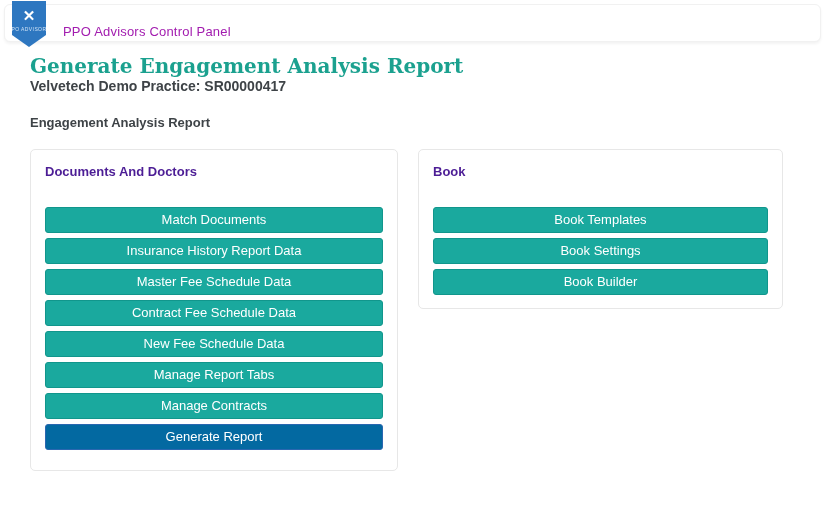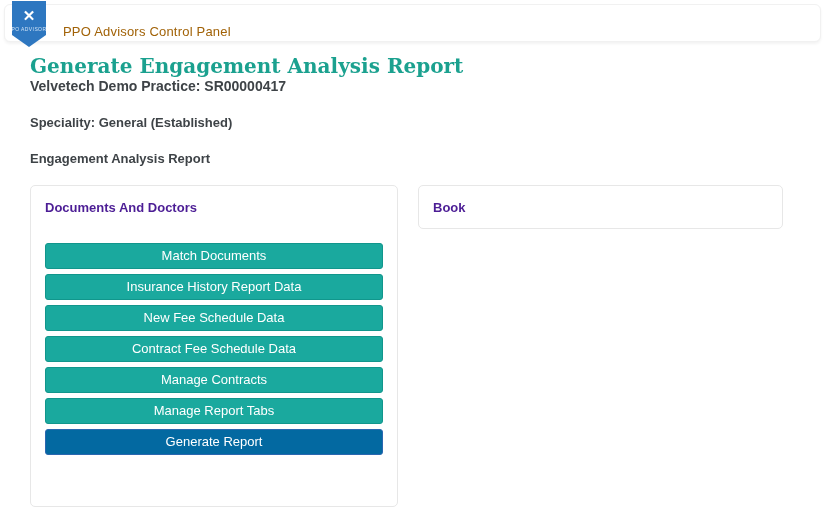--- a/index.html
+++ b/index.html
@@ -19,21 +19,21 @@
     background: #ffffff;
     border: 1px solid #f1f1f1;
     border-radius: 6px;
     box-shadow: 0 2px 3px rgba(0,0,0,0.05);
     display: flex;
     align-items: center;
   }
   .topbar-title {
     margin-left: 58px;
     font-size: 13px;
-    color: #a16207;
+    color: #a21caf;
     letter-spacing: 0.2px;
     margin-top: 17px;
   }
   .logo {
     position: absolute;
     left: 12px; top: 1px;
     width: 34px; height: 46px;
     background: #2e77c0;
     clip-path: polygon(0 0, 100% 0, 100% 74%, 50% 100%, 0 74%);
     display: flex;
@@ -136,38 +136,43 @@
     <span class="logo-x">✕</span>
     <span class="logo-text">PPO ADVISORS</span>
   </div>
 
   <main class="main">
 
     <h1 class="page-title">Generate Engagement Analysis Report</h1>
 
     <p class="line-practice">Velvetech Demo Practice: SR00000417</p>
 
-    <p class="line-meta">Speciality: General (Established)</p>
 
     <p class="line-meta">Engagement Analysis Report</p>
 
     <div class="panels">
 
       <section class="card card-left">
         <div class="card-title">Documents And Doctors</div>
         <div class="btn-stack">
           <button class="btn">Match Documents</button>
           <button class="btn">Insurance History Report Data</button>
+          <button class="btn">Master Fee Schedule Data</button>
+          <button class="btn">Contract Fee Schedule Data</button>
           <button class="btn">New Fee Schedule Data</button>
-          <button class="btn">Contract Fee Schedule Data</button>
+          <button class="btn">Manage Report Tabs</button>
           <button class="btn">Manage Contracts</button>
-          <button class="btn">Manage Report Tabs</button>
           <button class="btn btn-blue">Generate Report</button>
         </div>
       </section>
 
       <section class="card card-right">
         <div class="card-title">Book</div>
+        <div class="btn-stack">
+          <button class="btn">Book Templates</button>
+          <button class="btn">Book Settings</button>
+          <button class="btn">Book Builder</button>
+        </div>
       </section>
 
     </div>
   </main>
 </div>
 
 </body></html>

